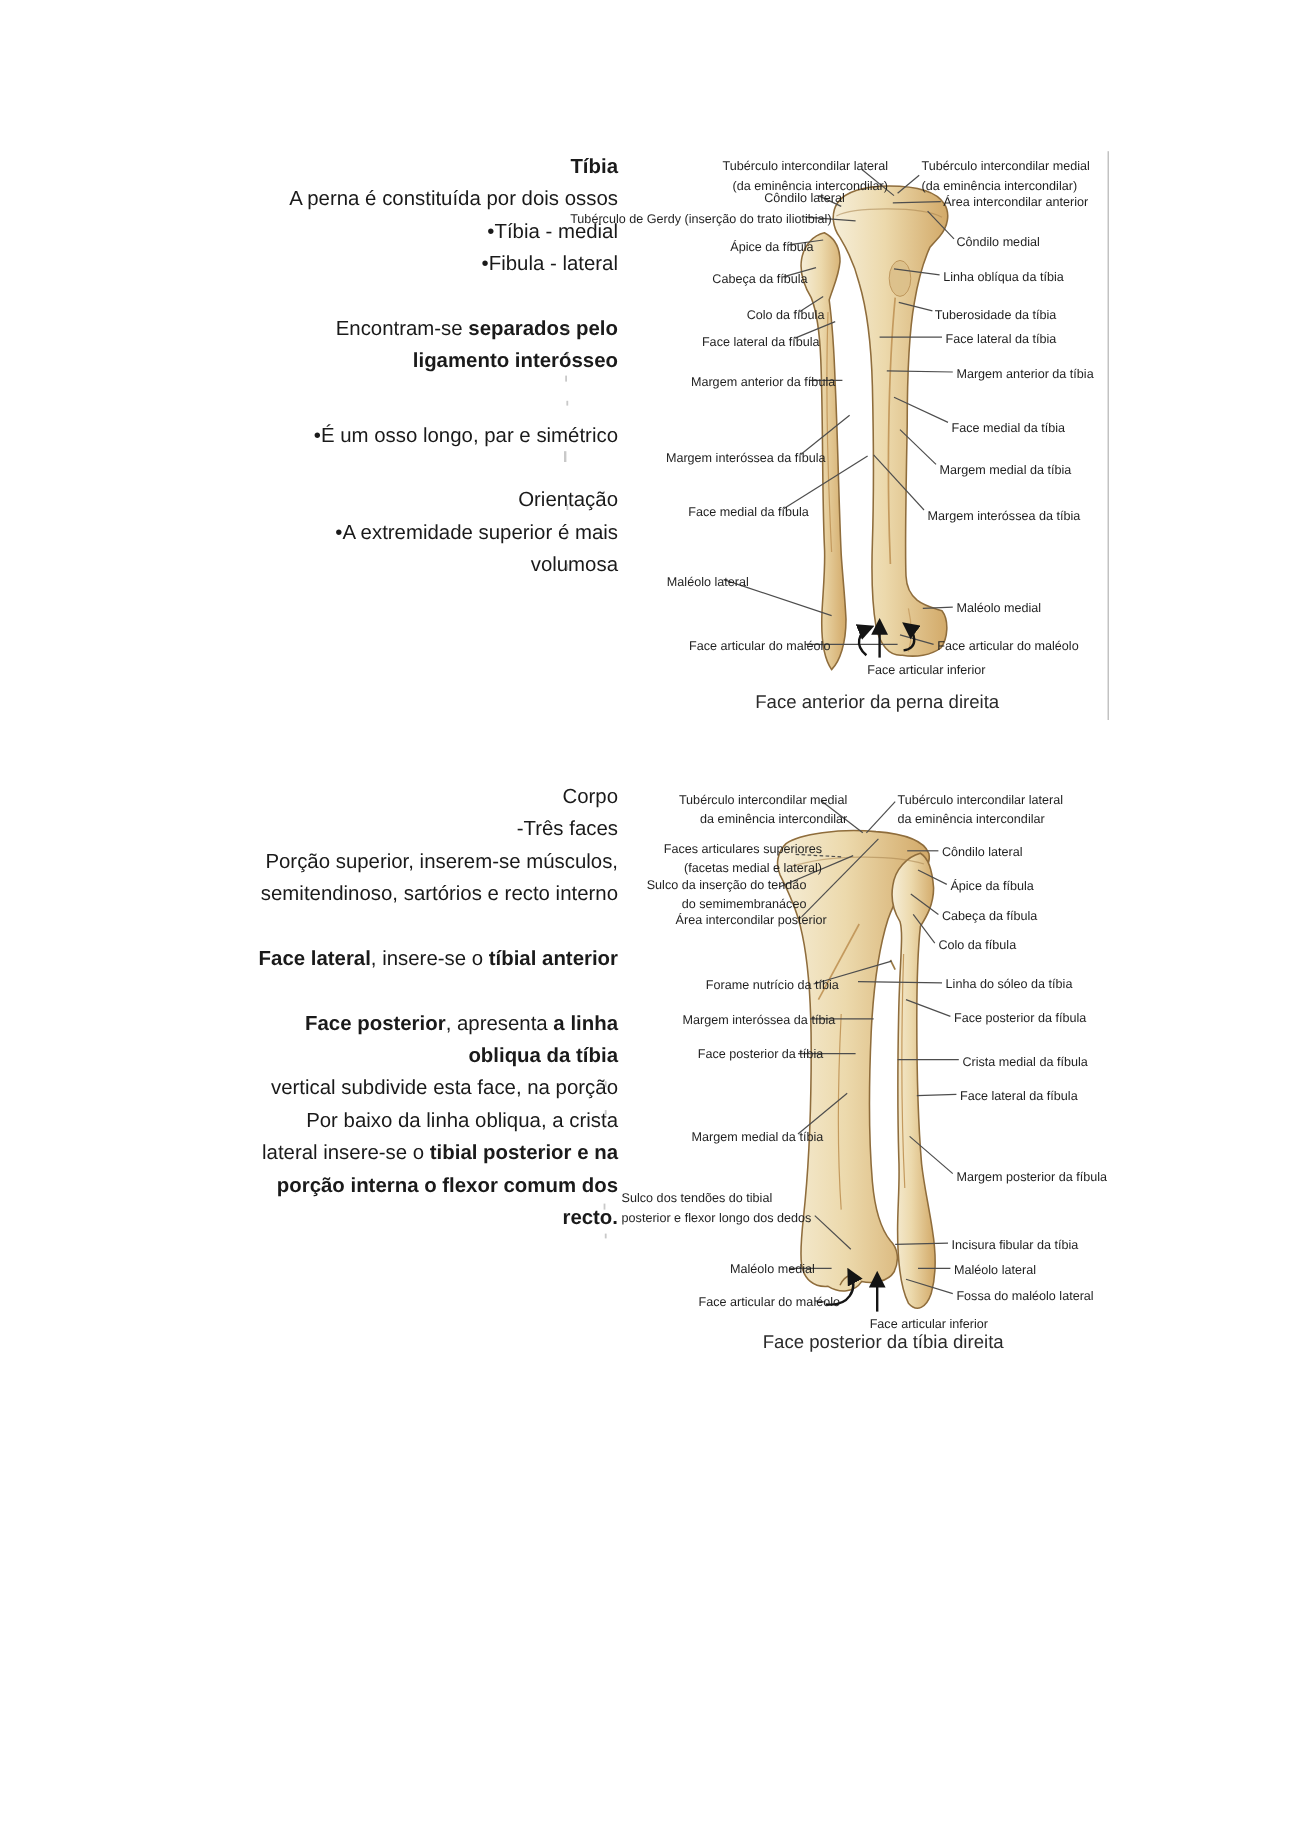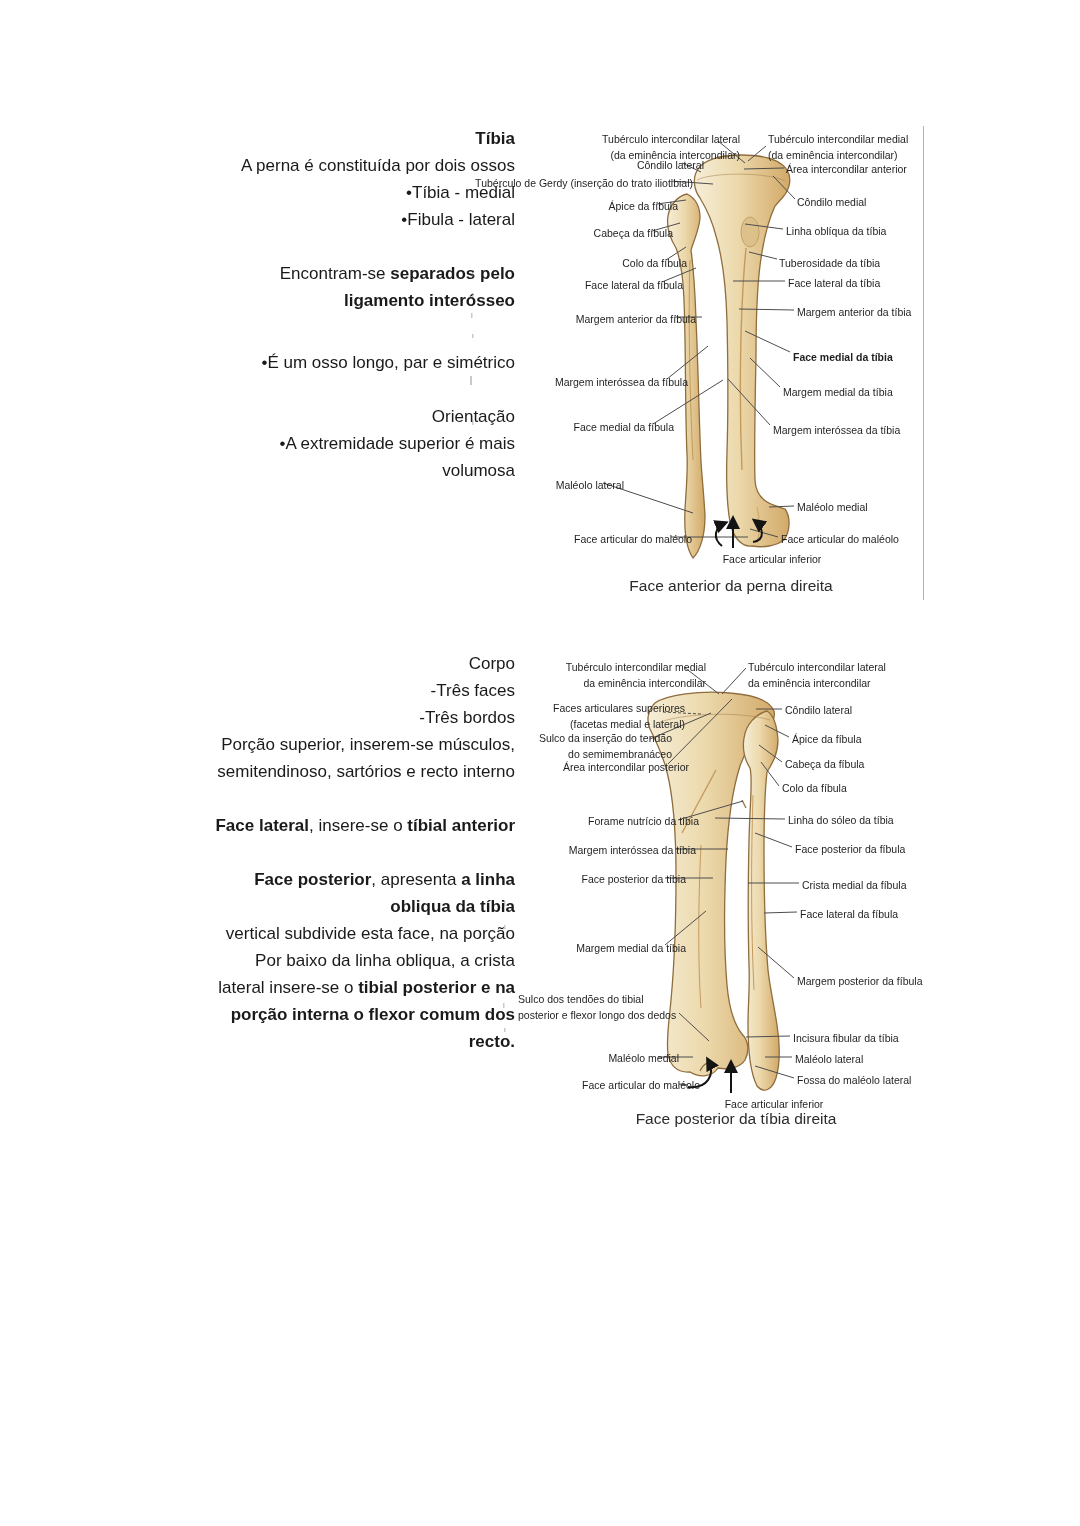--- a/index.html
+++ b/index.html
@@ -36,21 +36,20 @@
       <div class="line" style="margin-top: 27px;"><span>Encontram-se </span><span class="b">separados pelo</span></div>
       <div class="line"><span class="b">ligamento interósseo</span></div>
       <div class="line" style="margin-top: 35px;"><span>•É um osso longo, par e simétrico</span></div>
       <div class="line" style="margin-top: 27px;"><span>Orientação</span></div>
       <div class="line"><span>•A extremidade superior é mais</span></div>
       <div class="line"><span>volumosa</span></div>
     </div>
   <div id="text-b" class="textcol" style="left: 155px; top: 650px;">
       <div class="line"><span>Corpo</span></div>
       <div class="line"><span>-Três faces</span></div>
-      <div class="line"><span>-Três bordos</span></div>
       <div class="line"><span>Porção superior, inserem-se músculos,</span></div>
       <div class="line"><span>semitendinoso, sartórios e recto interno</span></div>
       <div class="line" style="margin-top: 27px;"><span class="b">Face lateral</span><span>, insere-se o </span><span class="b">tíbial anterior</span></div>
       <div class="line" style="margin-top: 27px;"><span class="b">Face posterior</span><span>, apresenta </span><span class="b">a linha</span></div>
       <div class="line"><span class="b">obliqua da tíbia</span></div>
       <div class="line"><span>vertical subdivide esta face, na porção</span></div>
       <div class="line"><span>Por baixo da linha obliqua, a crista</span></div>
       <div class="line"><span>lateral insere-se o </span><span class="b">tibial posterior e na</span></div>
       <div class="line"><span class="b">porção interna o flexor comum dos</span></div>
       <div class="line"><span class="b">recto.</span></div>
@@ -232,21 +231,21 @@
       </div>
       <div class="lbl" style="top: 255px; left: 779px;">
         <div>Tuberosidade da tíbia</div>
       </div>
       <div class="lbl" style="top: 275px; left: 788px;">
         <div>Face lateral da tíbia</div>
       </div>
       <div class="lbl" style="top: 304px; left: 797px;">
         <div>Margem anterior da tíbia</div>
       </div>
-      <div class="lbl" style="top: 349px; left: 793px; font-weight: bold;">
+      <div class="lbl" style="top: 349px; left: 793px;">
         <div>Face medial da tíbia</div>
       </div>
       <div class="lbl" style="top: 384px; left: 783px;">
         <div>Margem medial da tíbia</div>
       </div>
       <div class="lbl" style="top: 422px; left: 773px;">
         <div>Margem interóssea da tíbia</div>
       </div>
       <div class="lbl" style="top: 499px; left: 797px;">
         <div>Maléolo medial</div>

